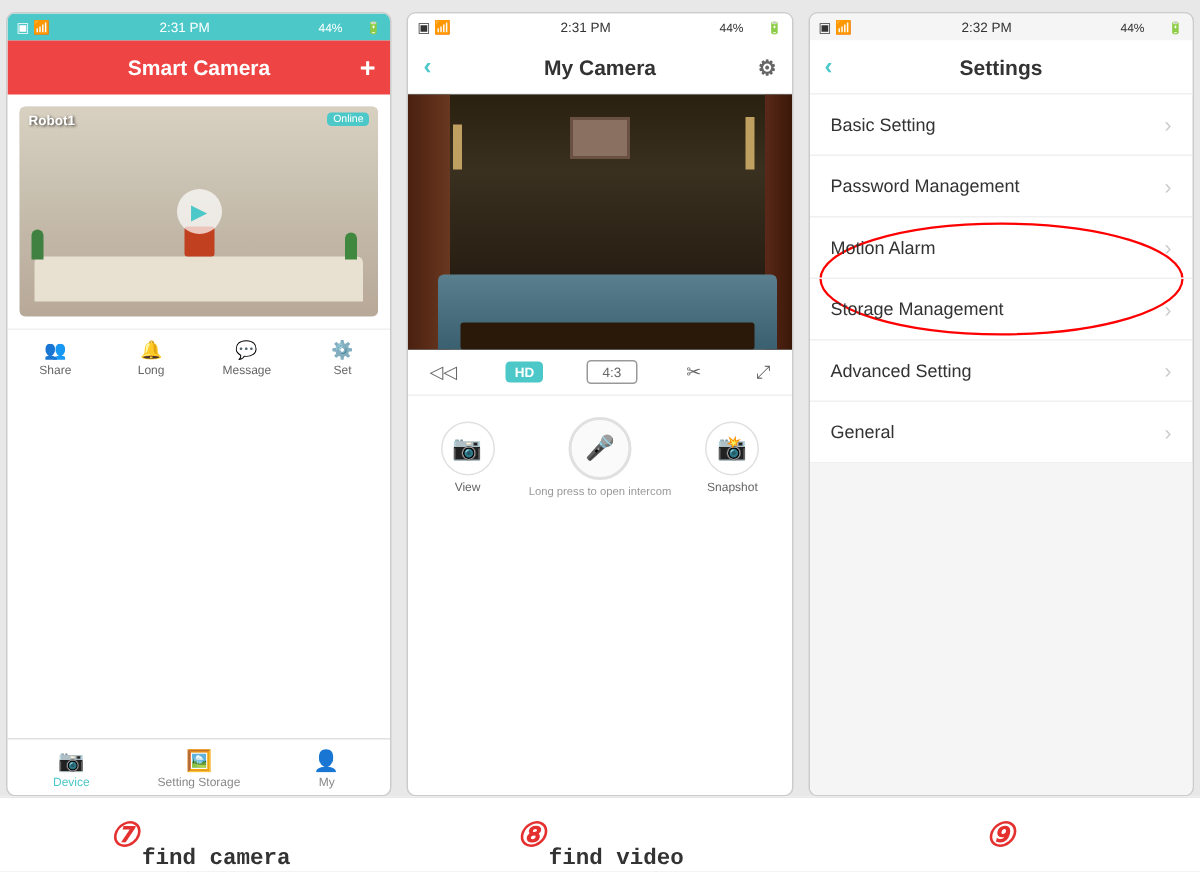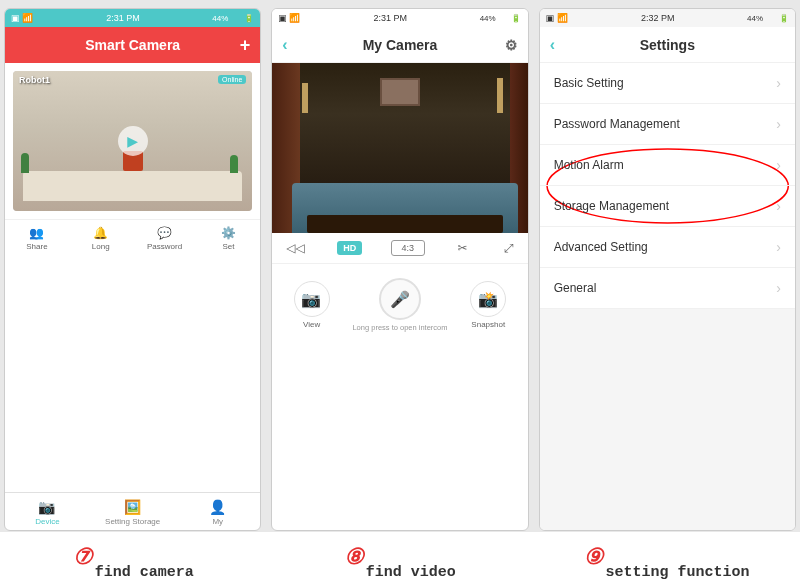--- a/index.html
+++ b/index.html
@@ -458,21 +458,21 @@
       <div class="screen1-action">
         <span class="action-icon">👥</span>
         <span>Share</span>
       </div>
       <div class="screen1-action">
         <span class="action-icon">🔔</span>
         <span>Long</span>
       </div>
       <div class="screen1-action">
         <span class="action-icon">💬</span>
-        <span>Password</span>
+        <span>Message</span>
       </div>
       <div class="screen1-action">
         <span class="action-icon">⚙️</span>
         <span>Set</span>
       </div>
     </div>
 
     <div style="flex:1;"></div>
 
     <div class="screen1-bottom-tabs">
@@ -612,15 +612,14 @@
   <div class="caption-item">
     <span class="caption-number">⑦</span>
     <span class="caption-text">find camera</span>
   </div>
   <div class="caption-item">
     <span class="caption-number">⑧</span>
     <span class="caption-text">find video</span>
   </div>
   <div class="caption-item">
     <span class="caption-number">⑨</span>
-    <span class="caption-text">setting function</span>
   </div>
 </div>
 
 </body></html>

